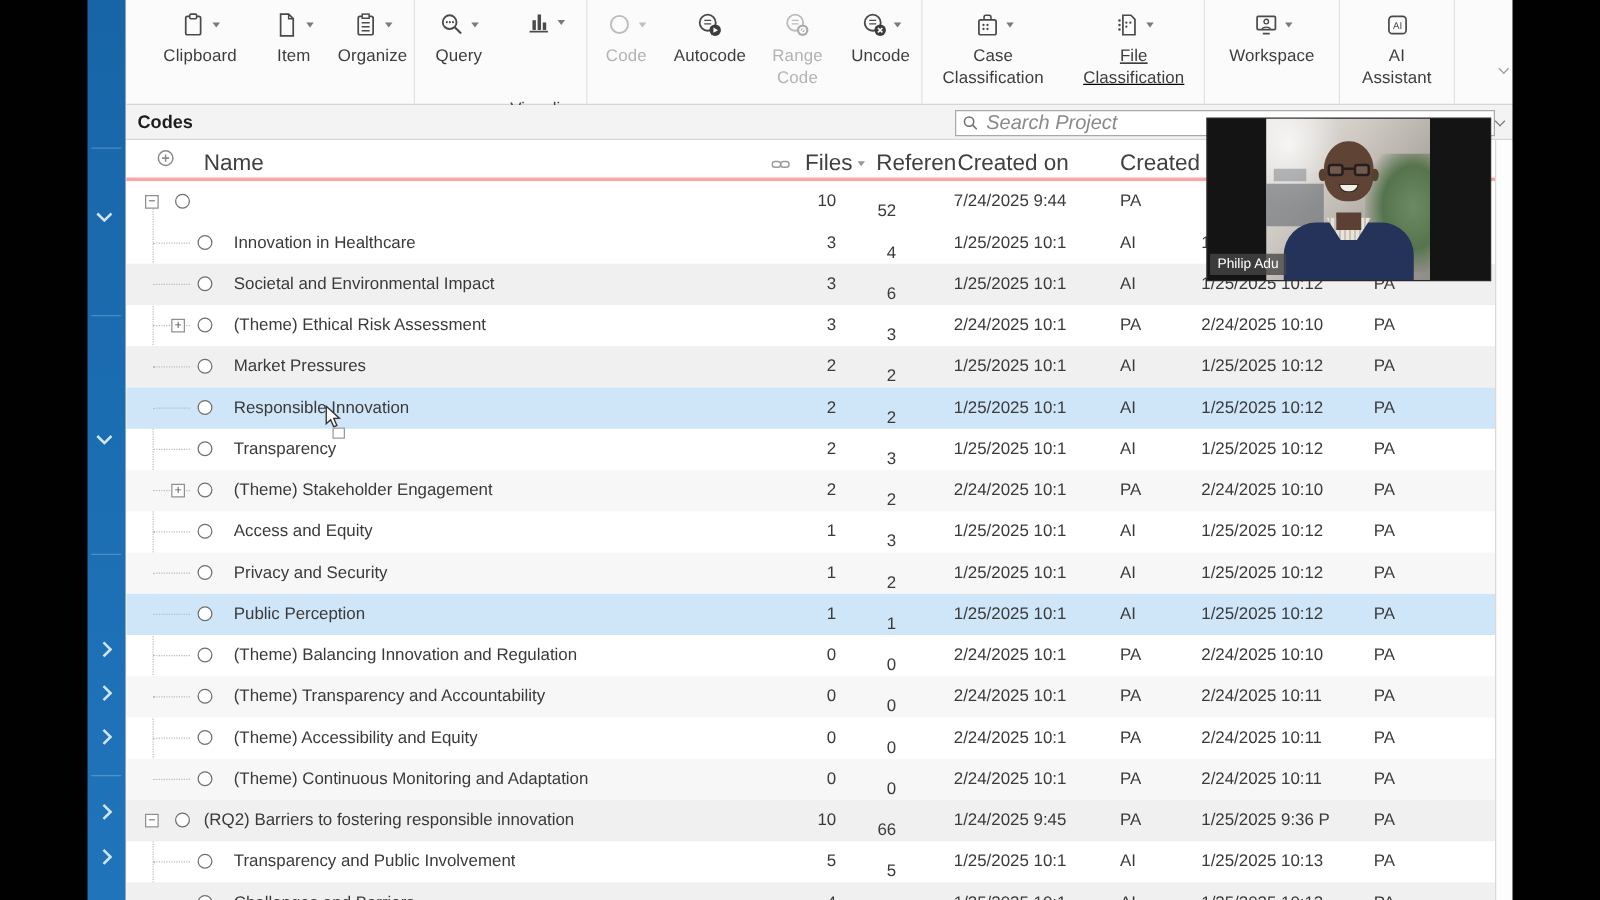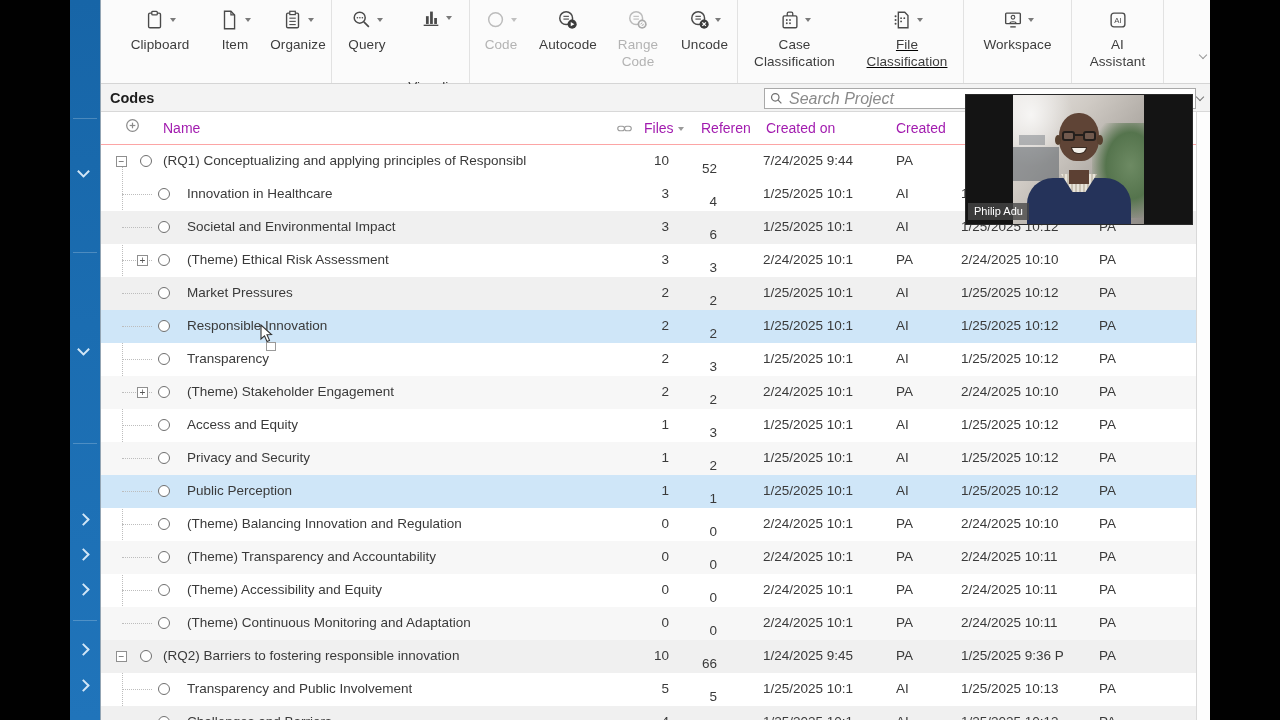--- a/index.html
+++ b/index.html
@@ -42,21 +42,21 @@
   #codes-title { font-size:14.5px; font-weight:bold; color:#1d1d1d; margin-left:9px; }
   #searchbox { position:absolute; left:663px; top:4px; width:432px; height:21px; background:#fff;
     border:1px solid #a9a9a9; display:flex; align-items:center; padding-left:5px; }
   #searchbox .ph { font-size:16px; font-style:italic; color:#8a8a8a; margin-left:6px; }
   #search-chevron { position:absolute; left:1096px; top:10px; width:8px; height:8px; }
   #search-chevron::before { content:""; position:absolute; width:5px; height:5px;
     border-right:1.5px solid #777; border-bottom:1.5px solid #777; transform:rotate(45deg); }
 
   
   #listheader { position:absolute; left:0; top:112px; width:1110px; height:33px; background:#fff;
-    border-bottom:1px solid #fca5a5; font-size:14px; color:#a21caf; }
+    border-bottom:3px solid #fca5a5; font-size:18px; color:#404040; }
   #listheader .hcell { position:absolute; top:8px; white-space:nowrap; cursor:default; }
   #files-sort { display:inline-block; width:0; height:0; border-left:3.5px solid transparent;
     border-right:3.5px solid transparent; border-top:4px solid #9a9a9a; margin-left:4px; vertical-align:middle; }
 
   
   #rows { position:absolute; left:0; top:145px; width:1110px; height:575px; overflow:hidden; background:#fff; }
   #treeline { position:absolute; left:21px; top:20px; bottom:0; width:0;
     border-left:1px dotted #bdbdbd; }
   .row { position:relative; width:100%; height:33px; font-size:13.5px; color:#3a3a3a; }
   .row.bg-alt { background:#f7f7f7; }
@@ -337,21 +337,20 @@
       <span class="hcell" style="left:600px;">Referen</span>
       <span class="hcell" style="left:665px;">Created on</span>
       <span class="hcell" style="left:795px;">Created</span>
     </div>
 
     <div id="rows">
       <div id="treeline"></div>
     <div class="row bg-white">
           <span class="expander lvl0">−</span>
           <span class="codecircle lvl0"></span>
-          <span class="cname lvl0">(RQ1) Conceptualizing and applying principles of Responsibl</span>
           <span class="cfiles">10</span>
           <span class="crefs">52</span>
           <span class="ccreated">7/24/2025 9:44</span>
           <span class="ccreatedby">PA</span>
           <span class="cmodified"></span>
           <span class="cmodifiedby"></span>
         </div>
         <div class="row bg-white">
           <span class="stub"></span>
           <span class="codecircle lvl1"></span>

